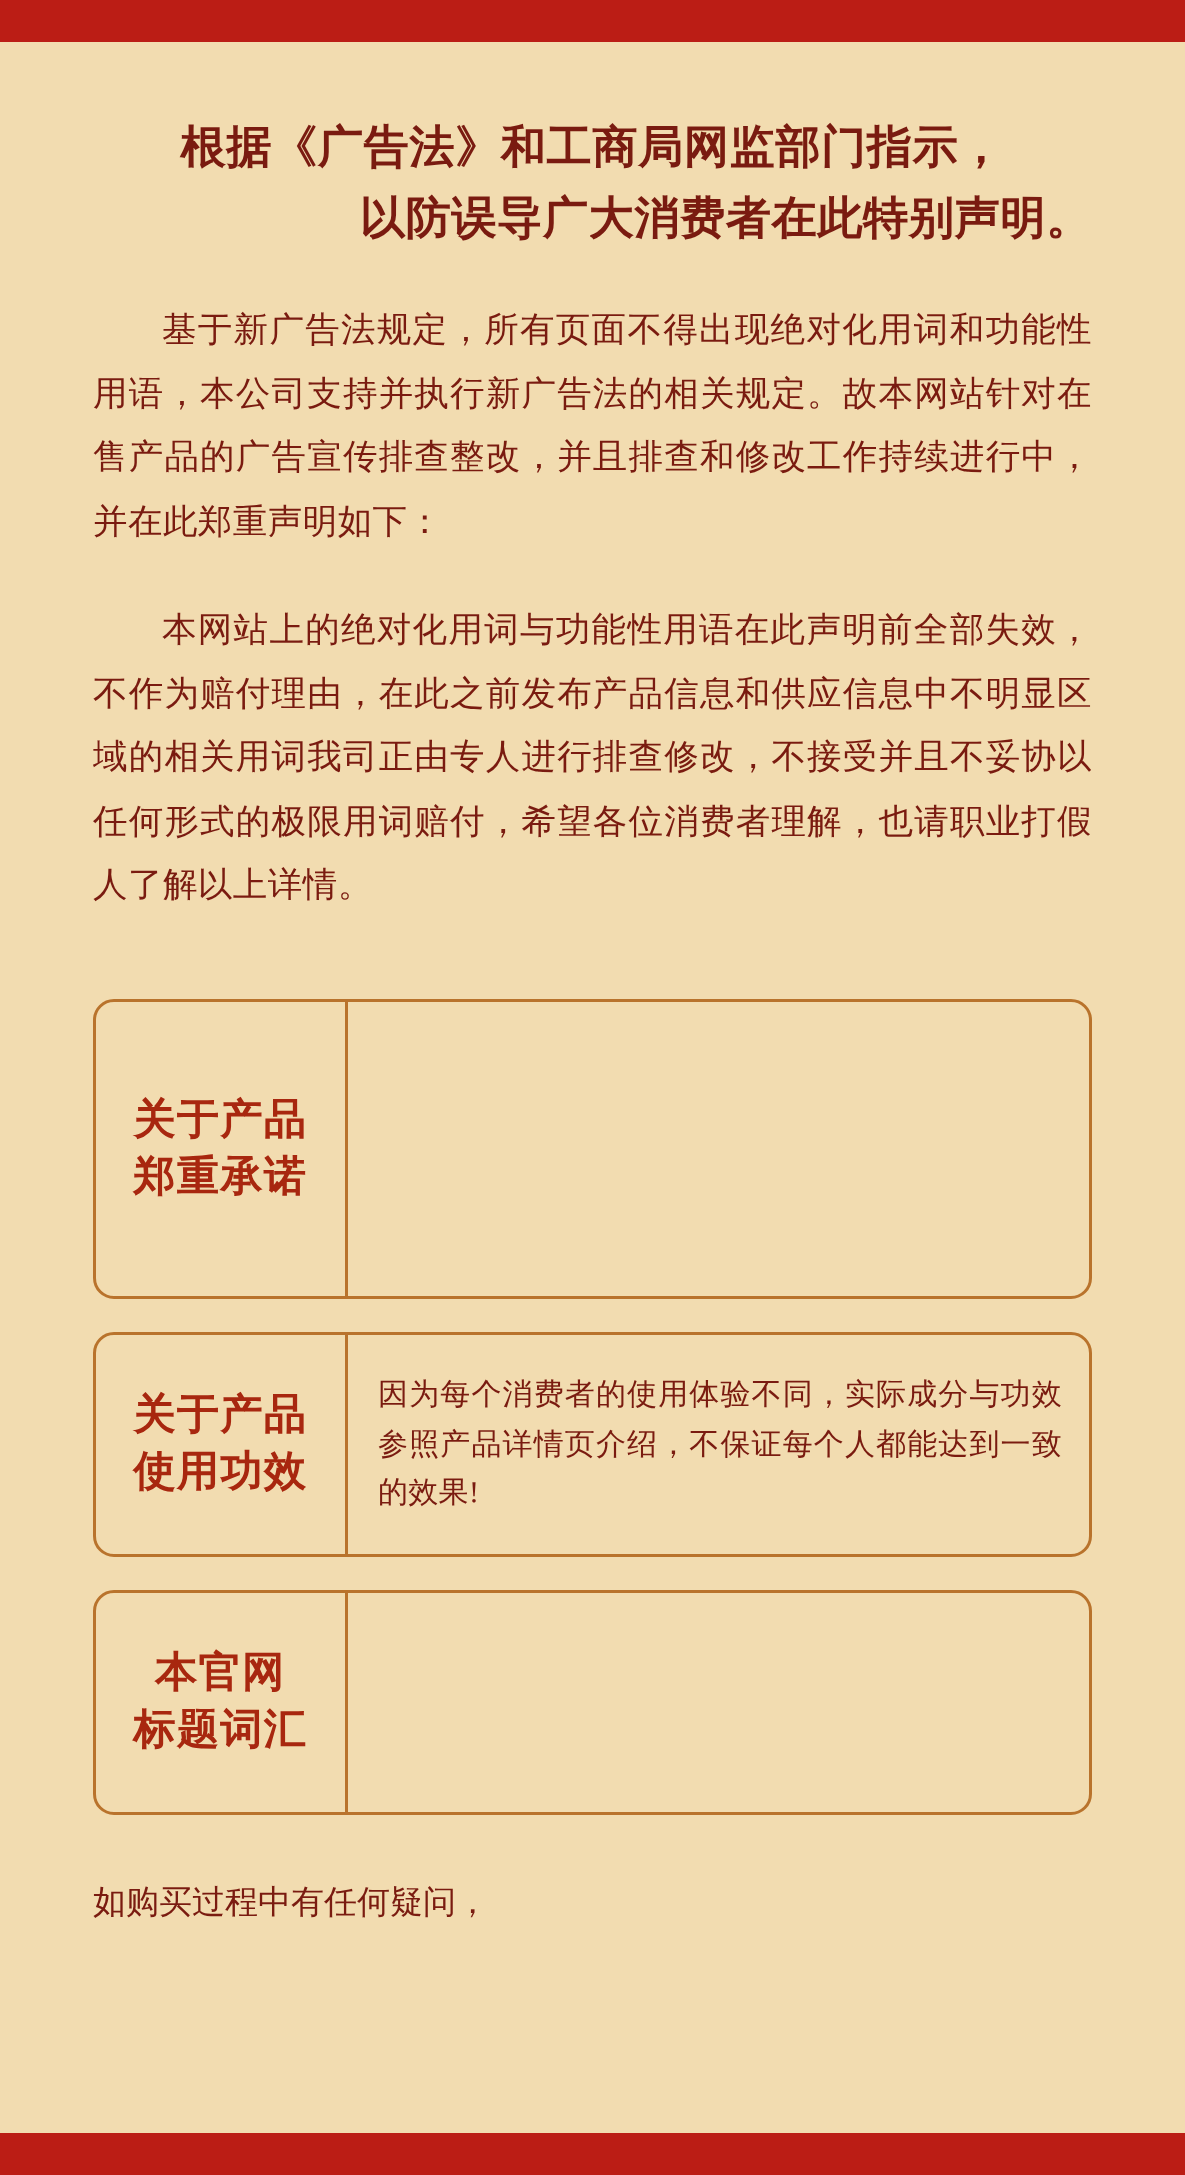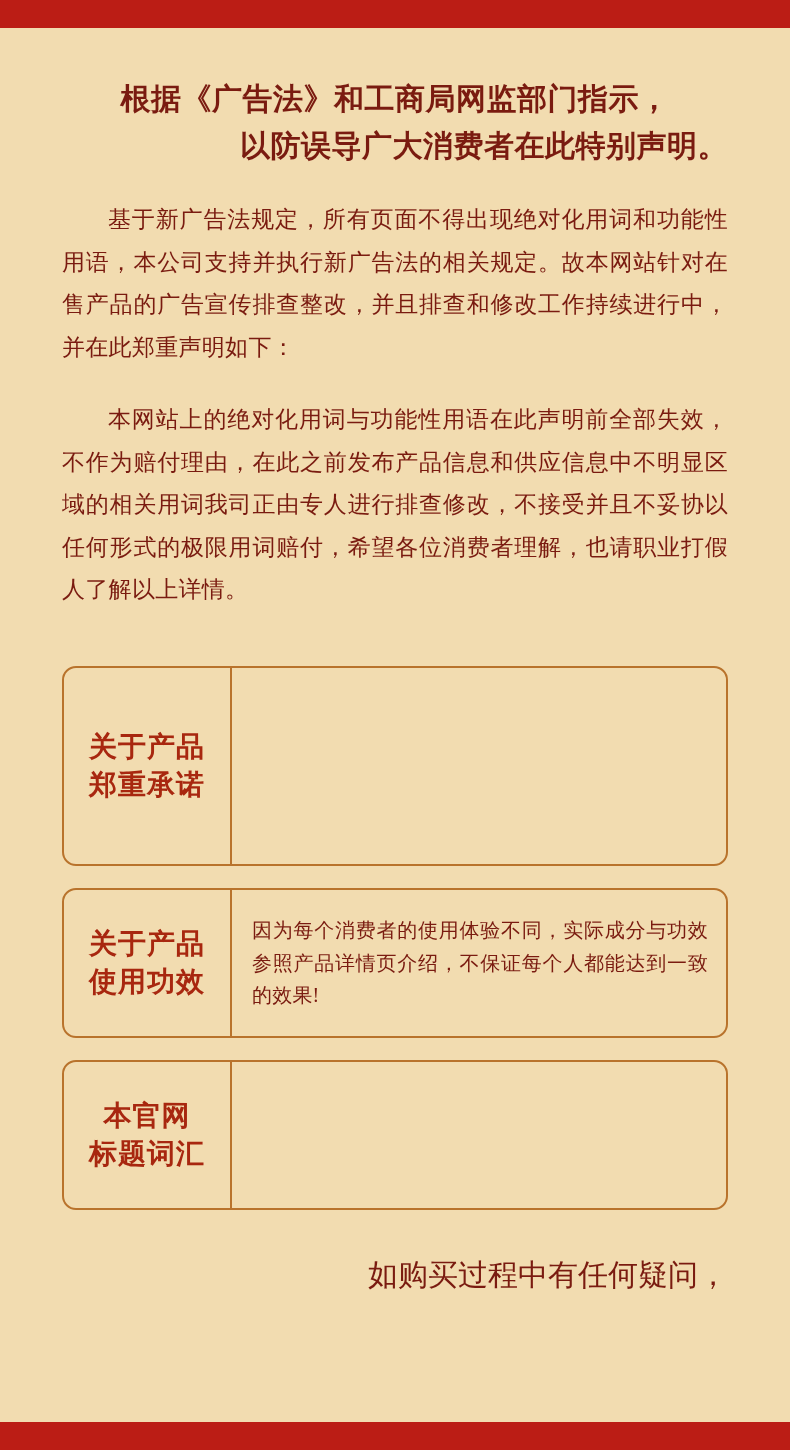--- a/index.html
+++ b/index.html
@@ -103,22 +103,22 @@
     line-height: 1.62;
     color: #7a1b10;
     text-align: justify;
     letter-spacing: 0.2px;
   }
   .card--tall { min-height: 200px; }
   .card--mid { min-height: 150px; }
 
   .footer {
     margin-top: 40px;
-    text-align: right;
-    font-size: 30px;
+    text-align: left;
+    font-size: 22px;
     line-height: 1.65;
     color: #7a1b10;
   }
   .footer span { display: block; }
 </style>
 </head>
 <body>
 
 <div class="page">
   <div class="top-bar"></div>

